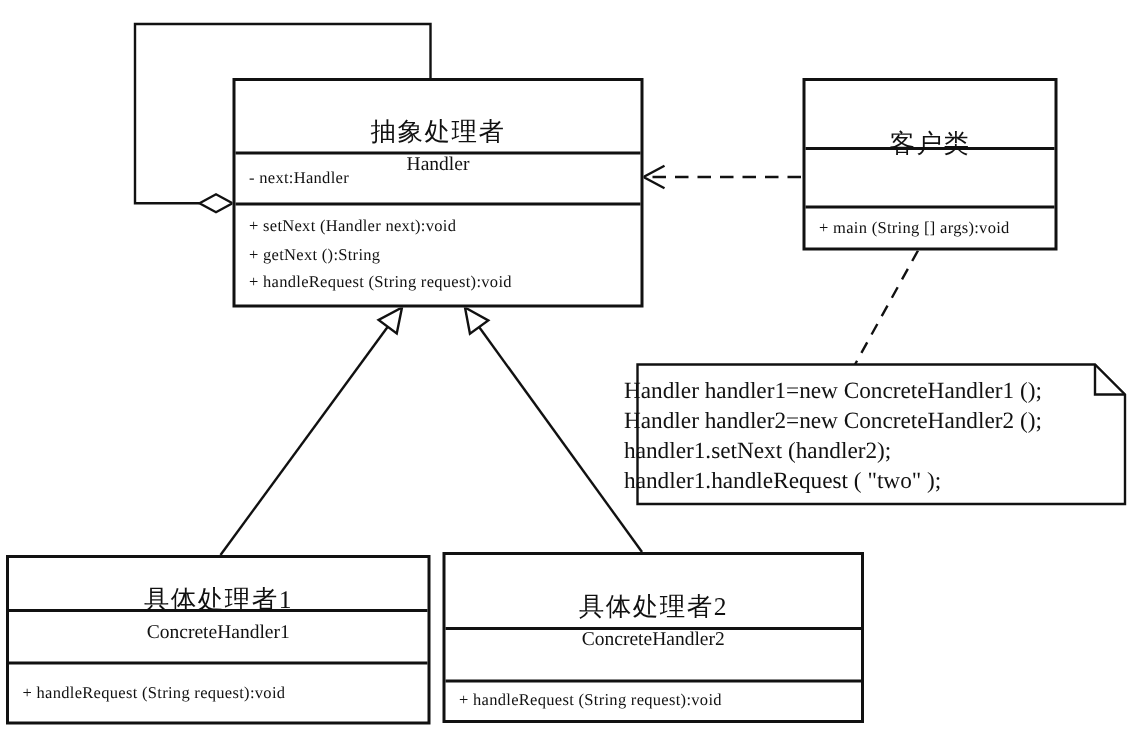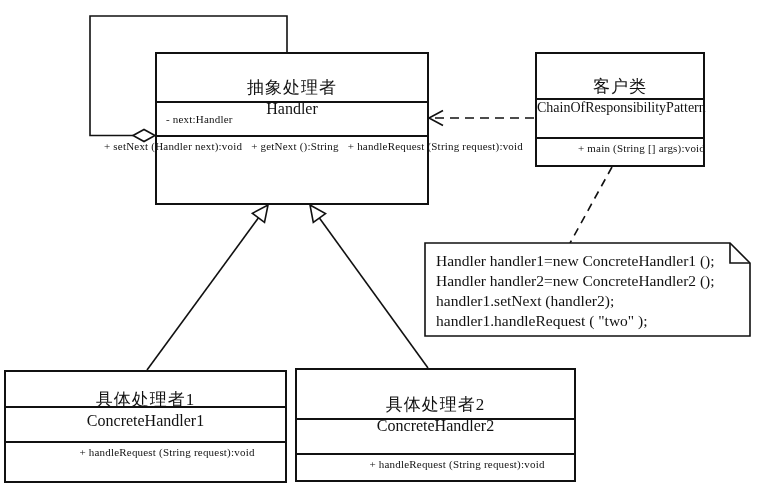--- a/index.html
+++ b/index.html
@@ -23,23 +23,23 @@
   .sec{box-sizing:border-box;}
   .sec.title{
     border-bottom:2px solid #111111;
     display:flex;flex-direction:column;justify-content:center;
     text-align:center;
   }
   .sec.attrs{
     border-bottom:2px solid #111111;
     display:flex;flex-direction:column;justify-content:center;
   }
-  .sec.methods{flex:1;display:flex;justify-content:center;margin-left:34px;}
+  .sec.methods{flex:1;display:flex;flex-direction:column;justify-content:center;}
   .cn{font-size:17px;line-height:22px;letter-spacing:1px;margin-top:40px;}
-  .en{font-size:16px;line-height:19px;}
+  .en{font-size:13px;line-height:19px;}
   .member{
     font-size:11px;line-height:18.5px;white-space:nowrap;
     padding-left:9px;letter-spacing:0.2px;
   }
 
   #handler{left:155px;top:52px;width:274px;height:153px;}
   #handler .title{height:49px;}
   #handler .attrs{height:34px;}
 
   #client{left:535px;top:52px;width:170px;height:115px;}
@@ -49,21 +49,21 @@
 
   #concrete1{left:4px;top:370px;width:283px;height:113px;}
   #concrete1 .title{height:36px;}
   #concrete1 .attrs{height:35px;}
 
   #concrete2{left:295px;top:368px;width:281px;height:114px;}
   #concrete2 .title{height:50px;}
   #concrete2 .attrs{height:35px;}
 
   .note-text{
-    position:absolute;z-index:2;left:425px;top:243px;width:325px;height:93px;
+    position:absolute;z-index:2;left:405px;top:243px;width:325px;height:93px;
     box-sizing:border-box;padding:8px 0 0 11px;
     font-size:15.5px;line-height:20px;white-space:nowrap;
   }
 </style>
 </head>
 <body>
 
 <div class="stage">
 
   <svg class="connectors" width="761" height="493" viewBox="0 0 761 493">
@@ -97,21 +97,20 @@
     <div class="sec methods">
       <div class="member">+ setNext (Handler next):void</div>
       <div class="member">+ getNext ():String</div>
       <div class="member">+ handleRequest (String request):void</div>
     </div>
   </div>
 
   <div class="uml-class" id="client">
     <div class="sec title">
       <div class="cn">客户类</div>
-      <div class="en">ChainOfResponsibilityPattern</div>
     </div>
     <div class="sec attrs"></div>
     <div class="sec methods">
       <div class="member">+ main (String [] args):void</div>
     </div>
   </div>
 
   <div class="uml-class" id="concrete1">
     <div class="sec title">
       <div class="cn">具体处理者1</div>

